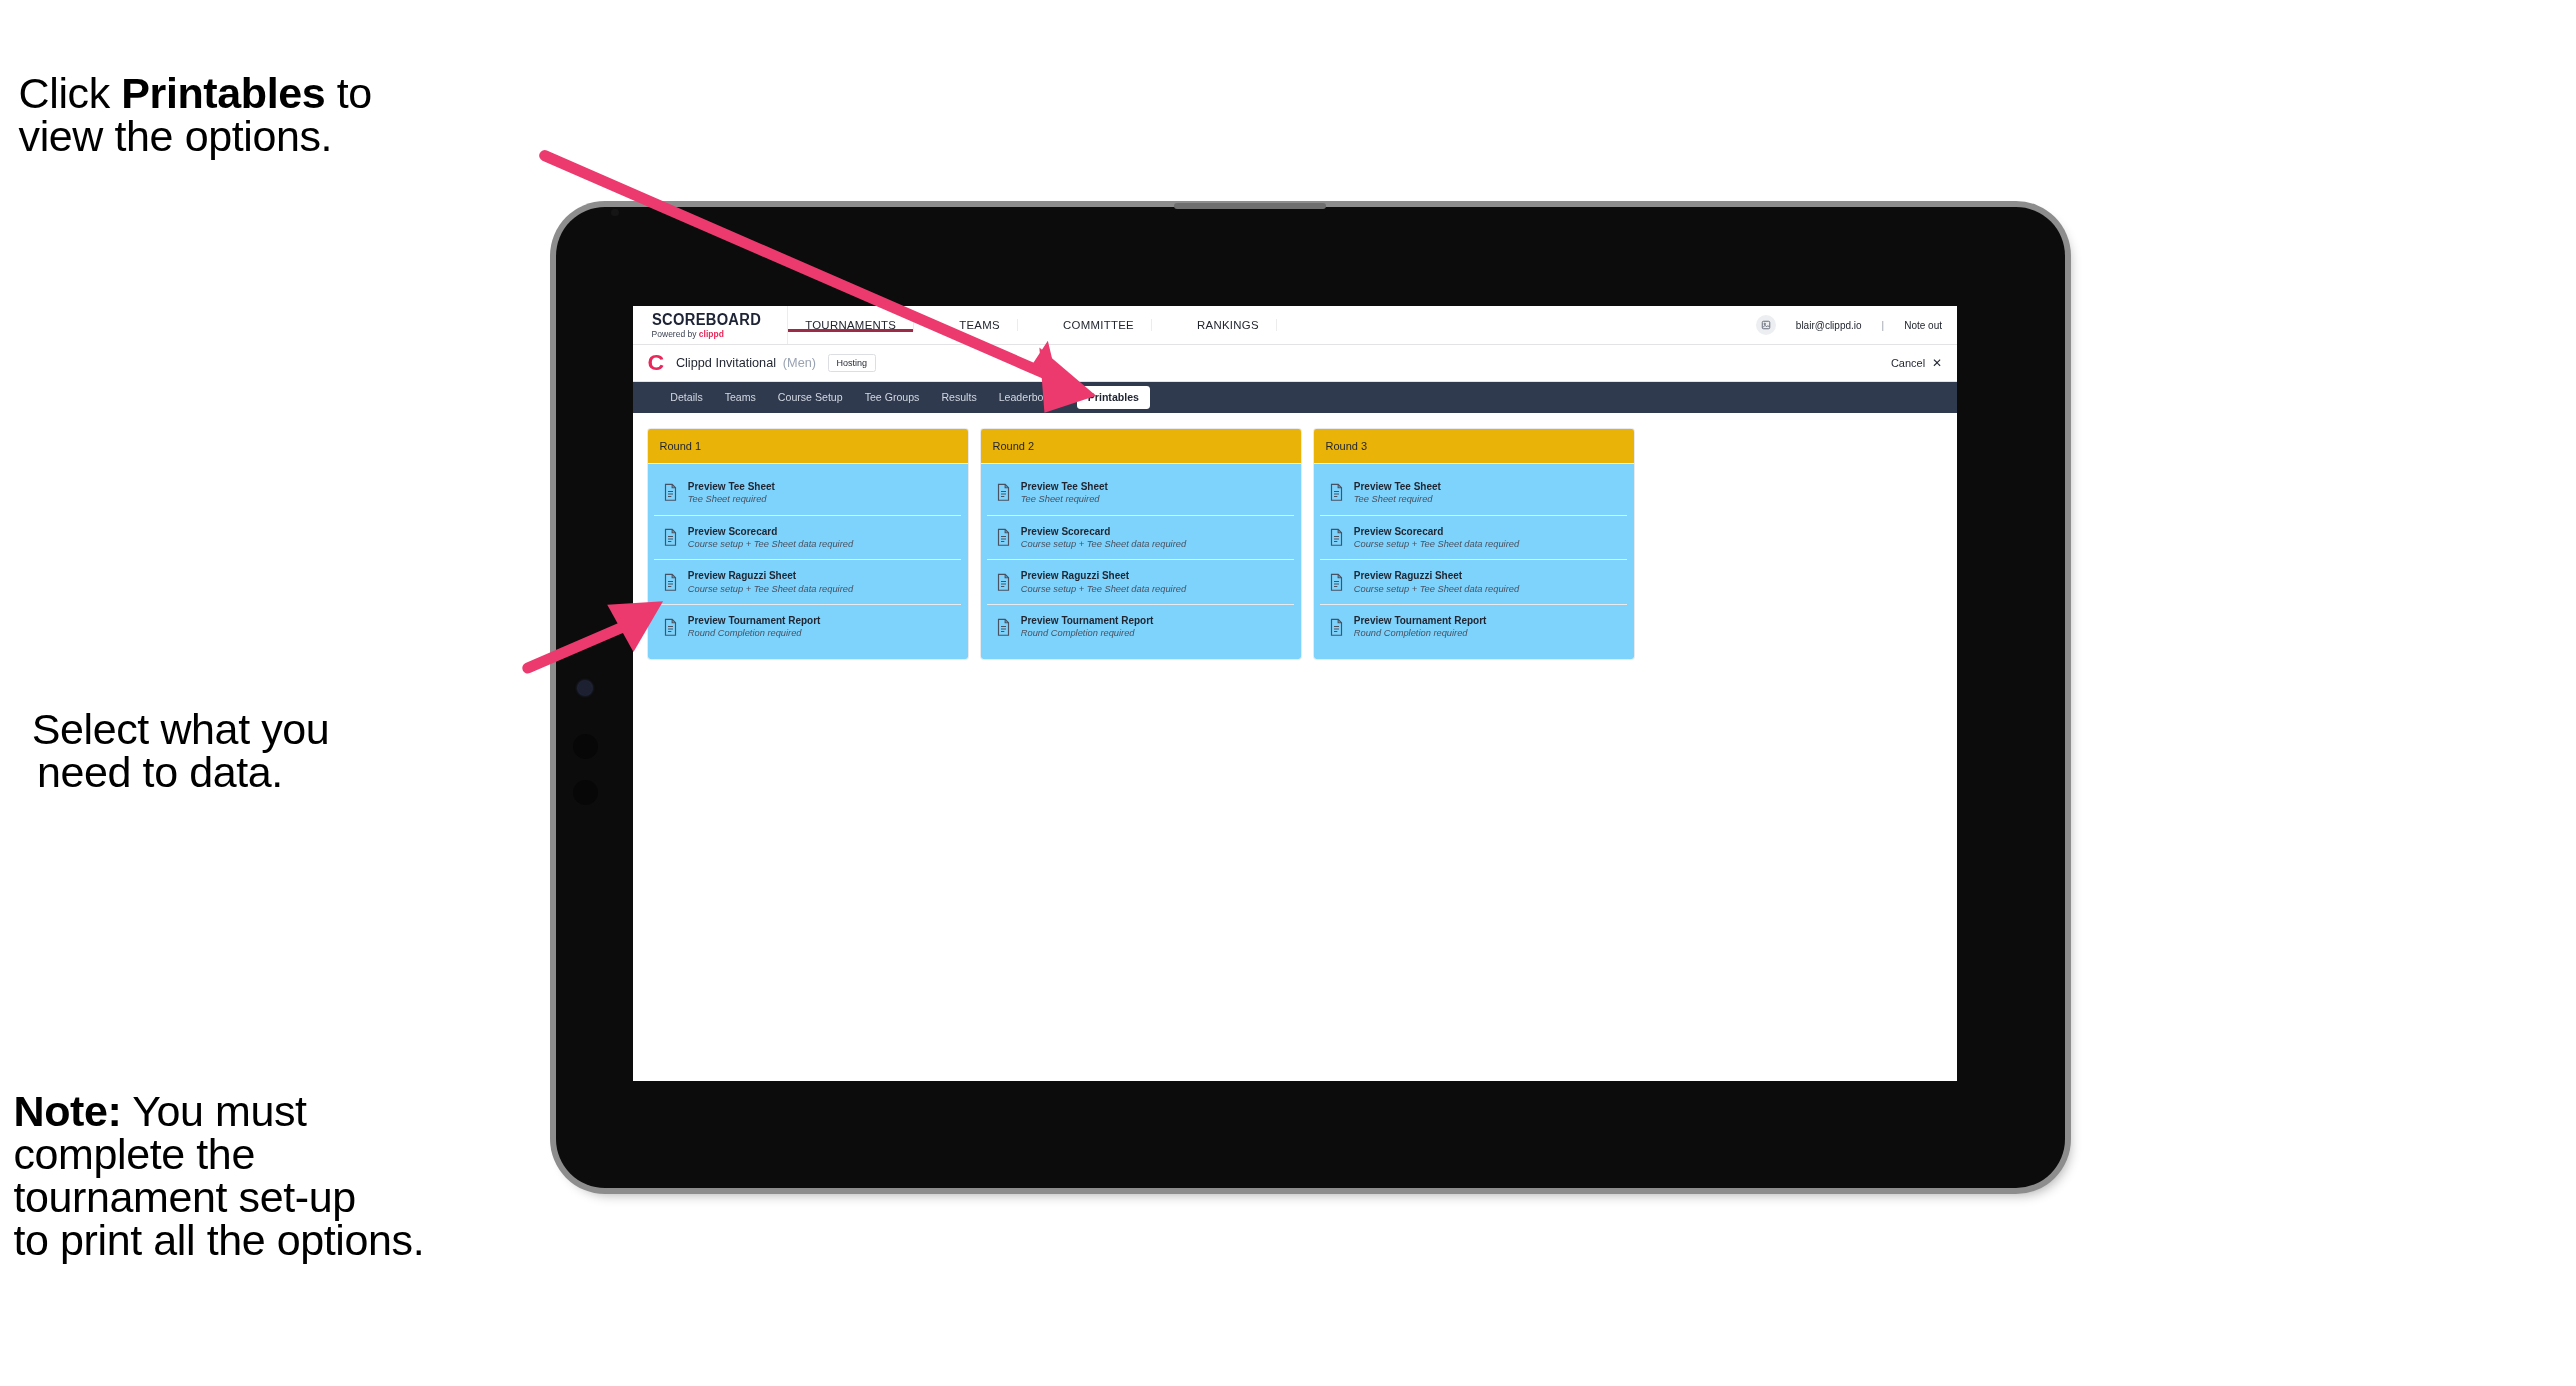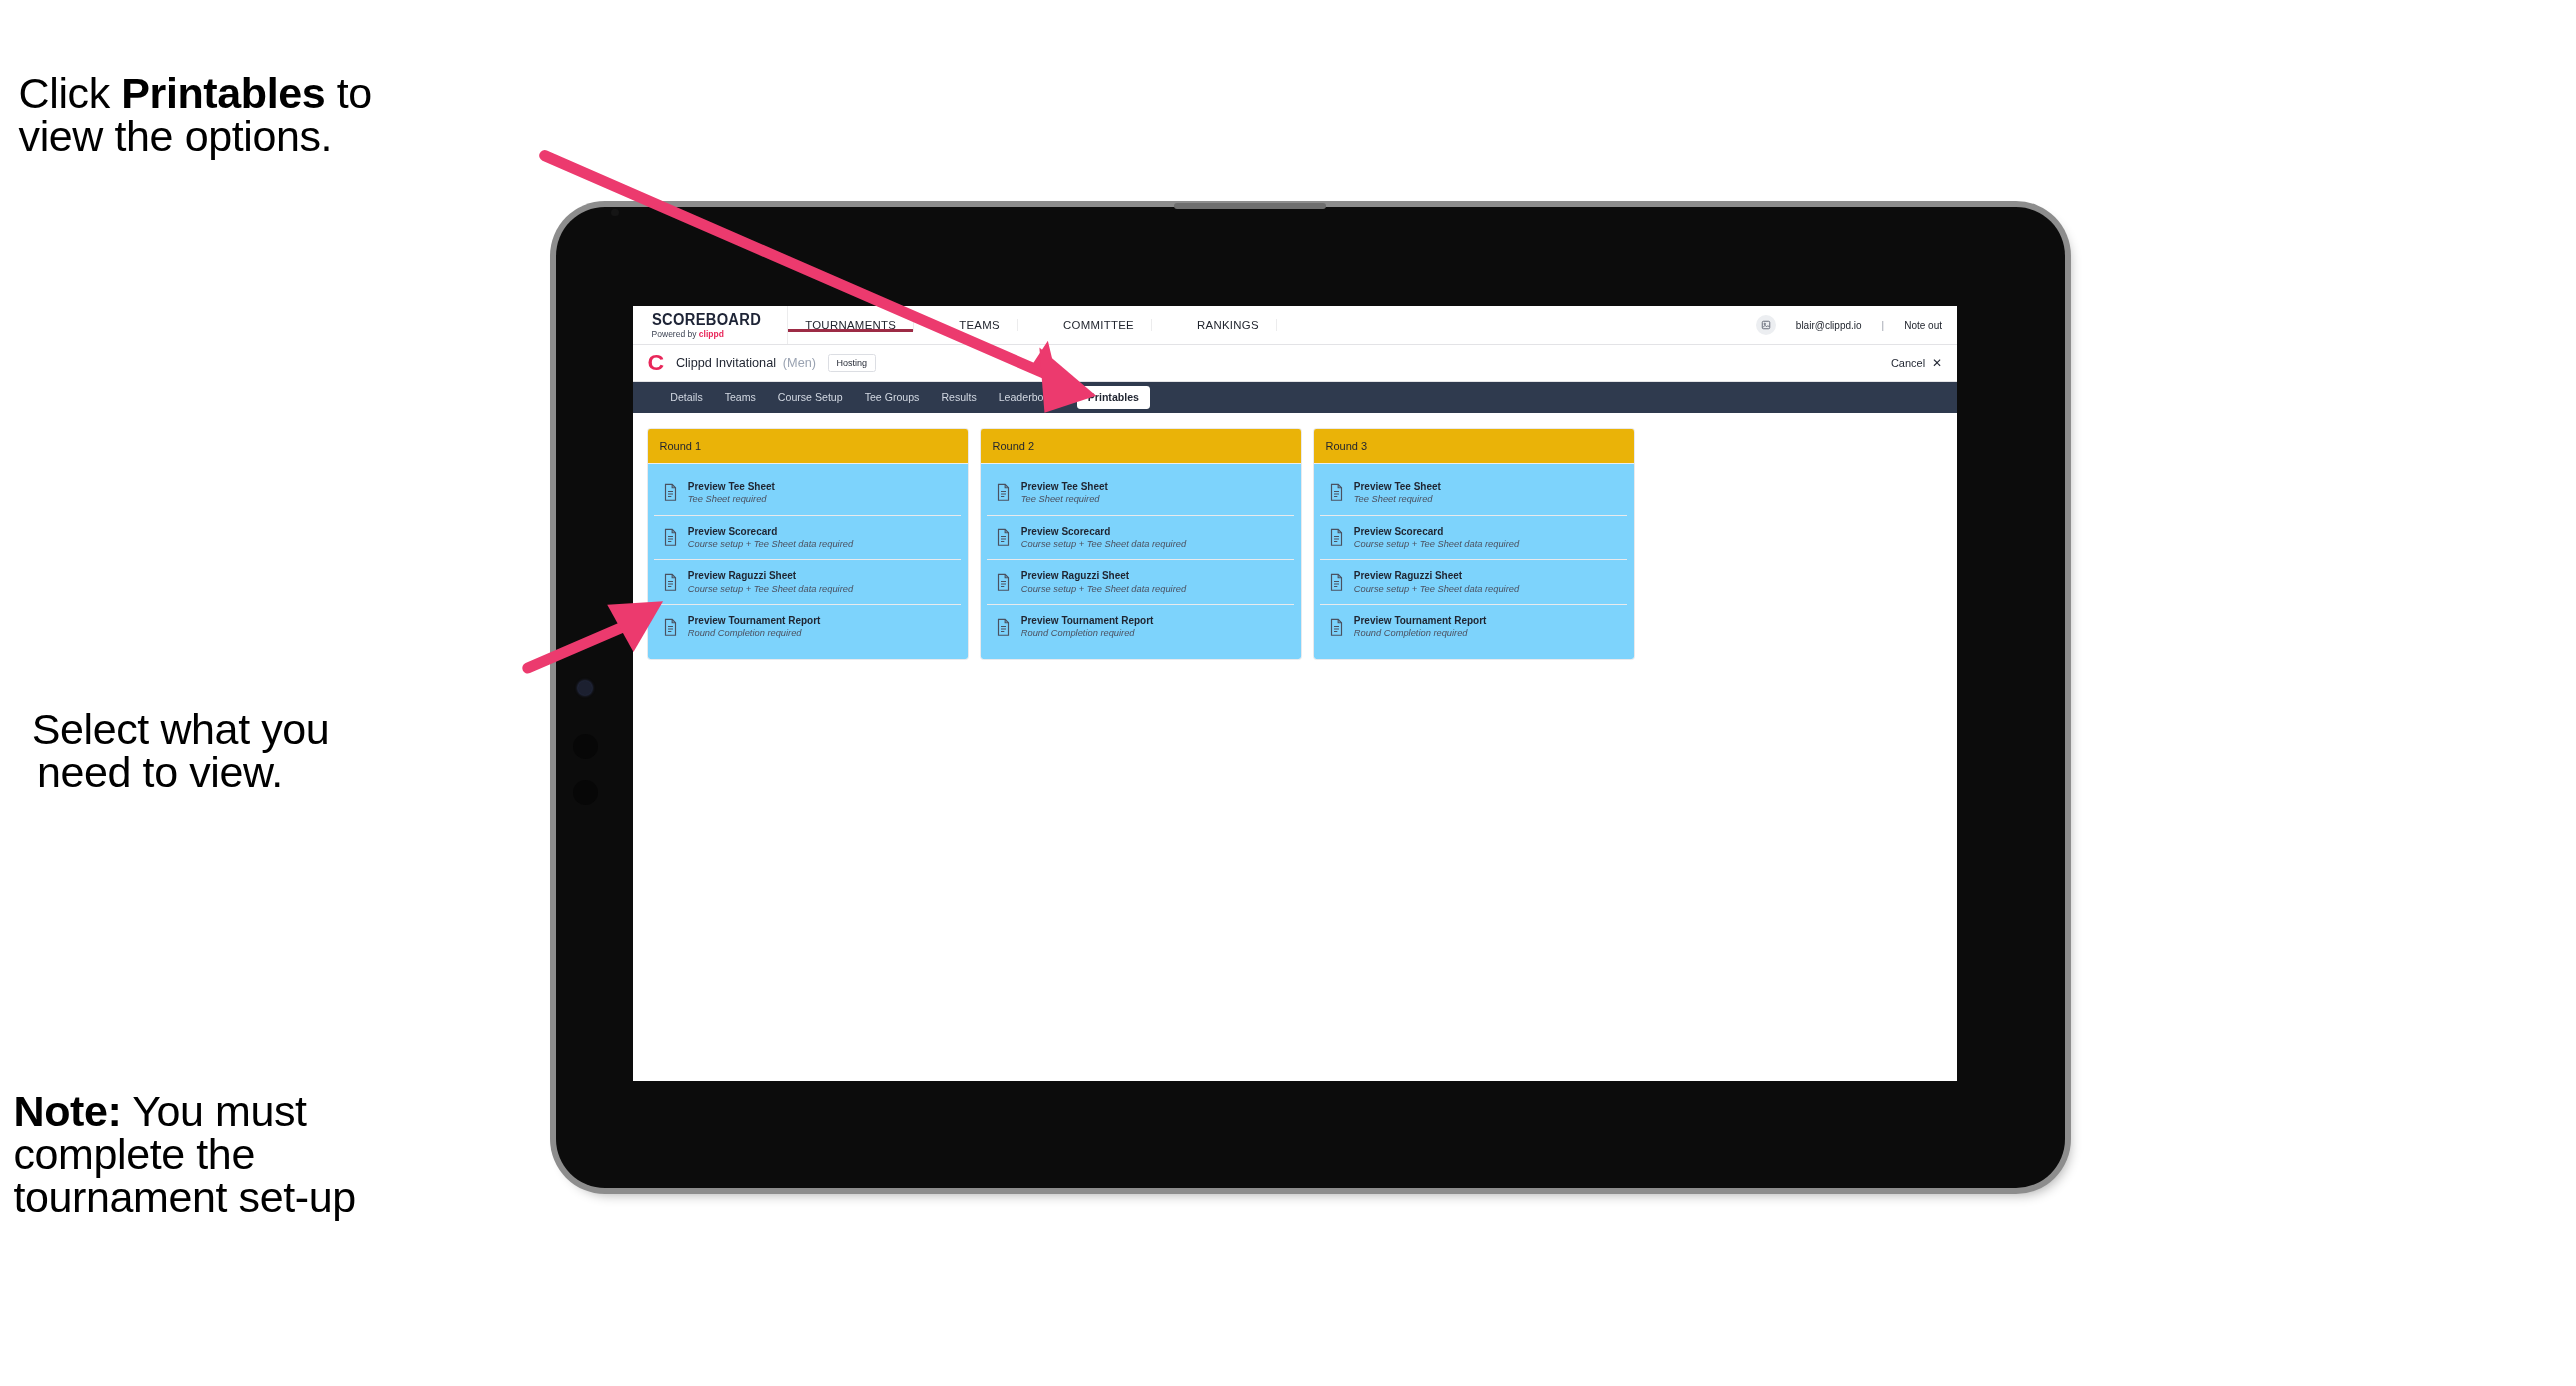--- a/index.html
+++ b/index.html
@@ -188,27 +188,28 @@
 
 <div id="root">
 
   <div class="annot" id="annot-top">
     <span>Click </span><span class="b">Printables</span><span> to</span>
     <span class="l2">view the options.</span>
   </div>
 
   <div class="annot" id="annot-mid">
     <span class="l1">Select what you</span>
-    <span class="l2">need to view.</span>
+    <span class="l2">need to data.</span>
   </div>
 
   <div class="annot" id="annot-note">
     <span class="b">Note:</span><span> You must</span>
     <span class="l2">complete the</span>
     <span class="l2">tournament set-up</span>
+    <span class="l2">to print all the options.</span>
   </div>
 
   <div id="tablet">
     <div id="tablet-speaker"></div>
     <div id="tablet-topdot"></div>
     <div id="tablet-cam"></div>
     <div id="tablet-btn1"></div>
     <div id="tablet-btn2"></div>
 
     <div id="screen">

